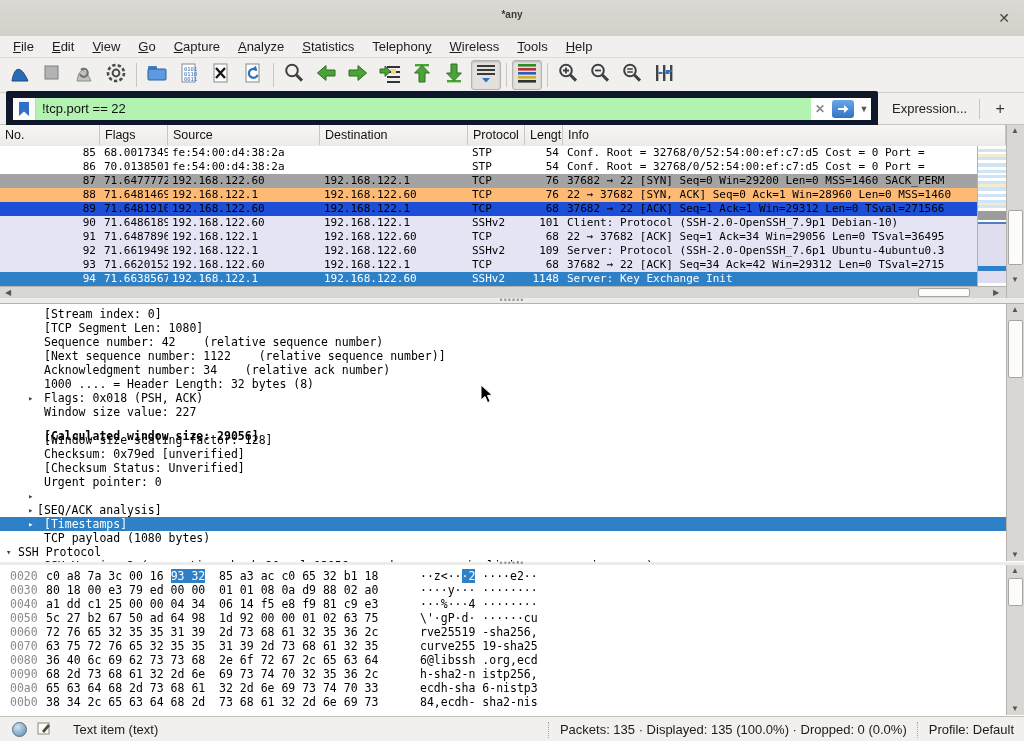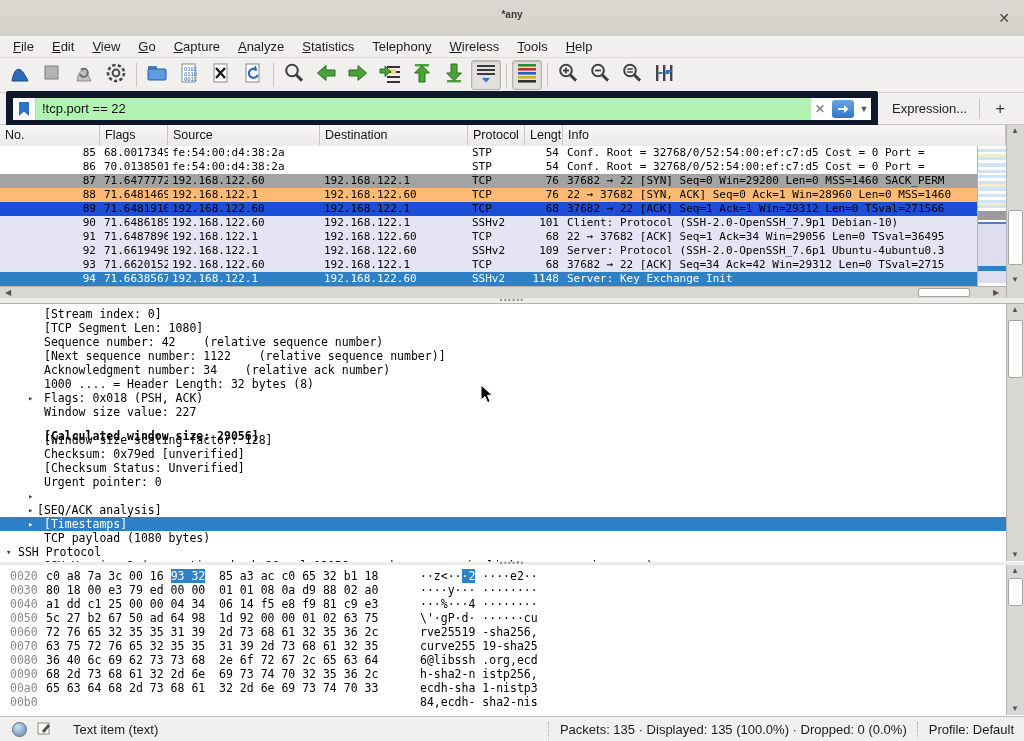--- a/index.html
+++ b/index.html
@@ -478,22 +478,22 @@
       <div class="sb-arrow" style="bottom:0;">▼</div>
     </div>
   <div class="hx-line" style="top: 4px; left: 0px; width: 1006px;"><span class="hx-off">0020</span><span class="hx-hex"><span>c0 a8 7a 3c 00 16 </span><span class="hl">93 32</span><span>  85 a3 ac c0 65 32 b1 18</span></span><span class="hx-ascii"><span>··z&lt;··</span><span class="hl">·2</span><span> ····e2··</span></span></div>
       <div class="hx-line" style="top: 18px; left: 0px; width: 1006px;"><span class="hx-off">0030</span><span class="hx-hex"><span>80 18 00 e3 79 ed 00 00  01 01 08 0a d9 88 02 a0</span></span><span class="hx-ascii"><span>····y··· ········</span></span></div>
       <div class="hx-line" style="top: 32px; left: 0px; width: 1006px;"><span class="hx-off">0040</span><span class="hx-hex"><span>a1 dd c1 25 00 00 04 34  06 14 f5 e8 f9 81 c9 e3</span></span><span class="hx-ascii"><span>···%···4 ········</span></span></div>
       <div class="hx-line" style="top: 46px; left: 0px; width: 1006px;"><span class="hx-off">0050</span><span class="hx-hex"><span>5c 27 b2 67 50 ad 64 98  1d 92 00 00 01 02 63 75</span></span><span class="hx-ascii"><span>\'·gP·d· ······cu</span></span></div>
       <div class="hx-line" style="top: 60px; left: 0px; width: 1006px;"><span class="hx-off">0060</span><span class="hx-hex"><span>72 76 65 32 35 35 31 39  2d 73 68 61 32 35 36 2c</span></span><span class="hx-ascii"><span>rve25519 -sha256,</span></span></div>
       <div class="hx-line" style="top: 74px; left: 0px; width: 1006px;"><span class="hx-off">0070</span><span class="hx-hex"><span>63 75 72 76 65 32 35 35  31 39 2d 73 68 61 32 35</span></span><span class="hx-ascii"><span>curve255 19-sha25</span></span></div>
       <div class="hx-line" style="top: 88px; left: 0px; width: 1006px;"><span class="hx-off">0080</span><span class="hx-hex"><span>36 40 6c 69 62 73 73 68  2e 6f 72 67 2c 65 63 64</span></span><span class="hx-ascii"><span>6@libssh .org,ecd</span></span></div>
       <div class="hx-line" style="top: 102px; left: 0px; width: 1006px;"><span class="hx-off">0090</span><span class="hx-hex"><span>68 2d 73 68 61 32 2d 6e  69 73 74 70 32 35 36 2c</span></span><span class="hx-ascii"><span>h-sha2-n istp256,</span></span></div>
-      <div class="hx-line" style="top: 116px; left: 0px; width: 1006px;"><span class="hx-off">00a0</span><span class="hx-hex"><span>65 63 64 68 2d 73 68 61  32 2d 6e 69 73 74 70 33</span></span><span class="hx-ascii"><span>ecdh-sha 1-nistp3</span></span></div>
-      <div class="hx-line" style="top: 130px; left: 0px; width: 1006px;"><span class="hx-off">00b0</span><span class="hx-ascii"><span>84,ecdh- sha2-nis</span></span></div>
+      <div class="hx-line" style="top: 116px; left: 0px; width: 1006px;"><span class="hx-off">00a0</span><span class="hx-hex"><span>65 63 64 68 2d 73 68 61  32 2d 6e 69 73 74 70 33</span></span><span class="hx-ascii"><span>ecdh-sha 6-nistp3</span></span></div>
+      <div class="hx-line" style="top: 130px; left: 0px; width: 1006px;"><span class="hx-off">00b0</span><span class="hx-hex"><span>38 34 2c 65 63 64 68 2d  73 68 61 32 2d 6e 69 73</span></span><span class="hx-ascii"><span>84,ecdh- sha2-nis</span></span></div>
     </div>
 
   <div id="statusbar">
     <div id="expert-icon"></div>
     <div id="comment-icon">
       <svg width="14" height="14" viewBox="0 0 14 14">
         <rect x="1" y="2" width="11" height="11" fill="#fffef5" stroke="#8b8880"></rect>
         <path d="M5 10 L11 3 L13 5 L7 12 Z" fill="#4a4a4a"></path>
       </svg>
     </div>

